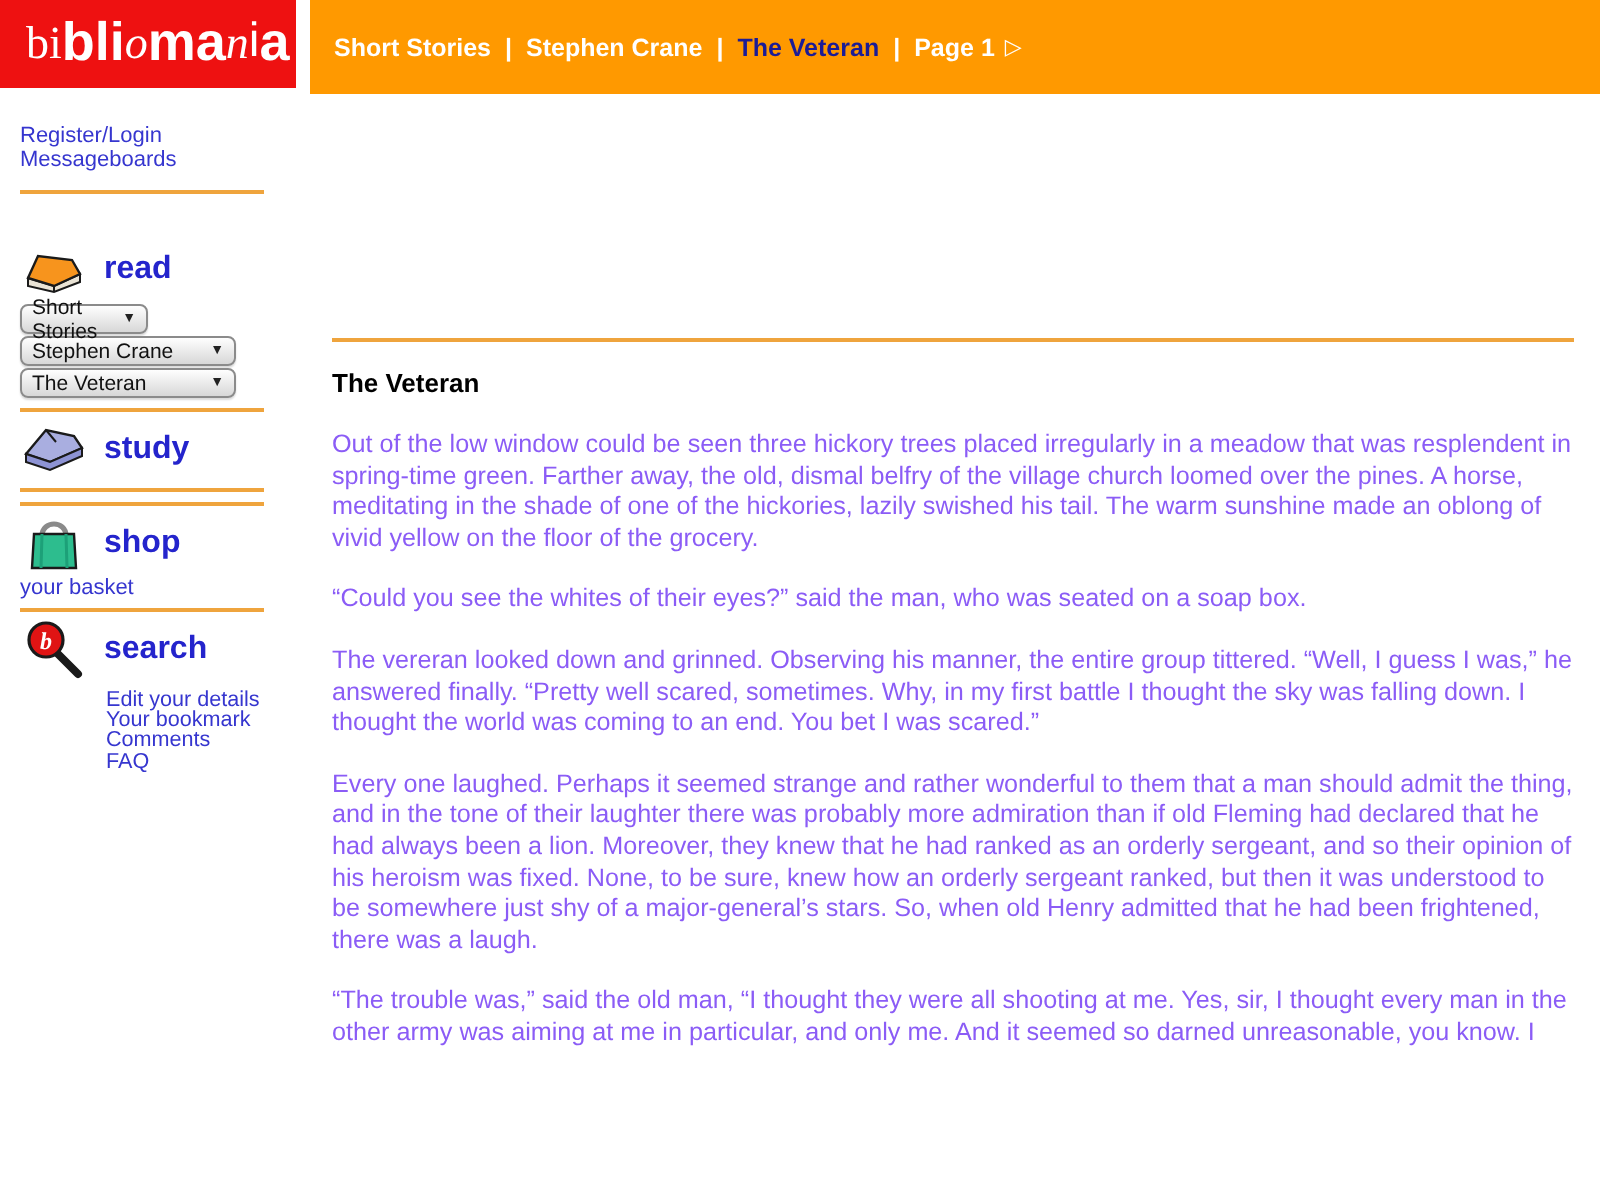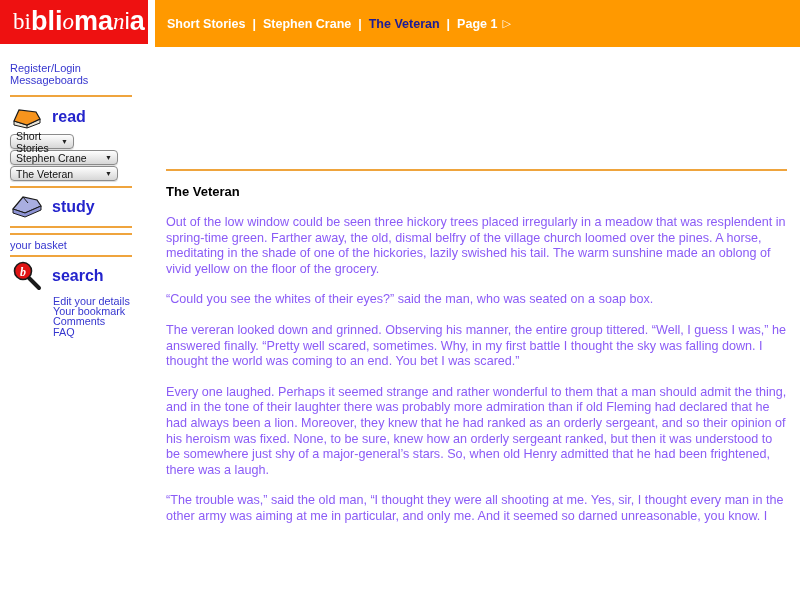--- a/index.html
+++ b/index.html
@@ -99,21 +99,21 @@
     <span class="crumb-sep">|</span>
     <span class="crumb">Page 1</span>
     <span class="next-arrow">▷</span>
   </div>
 
   <div class="sidebar">
     <a class="side-link">Register/Login</a>
     <a class="side-link">Messageboards</a>
     <div class="side-rule rule-top"></div>
 
-    <div class="section-row" style="margin-top:6px;">
+    <div class="section-row" style="margin-top:24px;">
       <span class="icon-wrap">
         <svg width="32" height="26" viewBox="0 0 32 26">
           <polygon points="3,17 16,21 29,15 29,19 16,24 3,21" fill="#e9e3d5" stroke="#1a1a1a" stroke-width="1"></polygon>
           <polygon points="3,17 8,6 25,8 29,15 16,21" fill="#f7941d" stroke="#1a1a1a" stroke-width="1.2"></polygon>
           <line x1="16" y1="21" x2="16" y2="24" stroke="#1a1a1a" stroke-width="1"></line>
         </svg>
       </span>
       <span class="section-label">read</span>
     </div>
 
@@ -138,20 +138,31 @@
           <polygon points="2,15 14,19 30,12 30,16 14,23 2,19" fill="#8d93d4" stroke="#1a1a1a" stroke-width="1"></polygon>
           <line x1="12" y1="3" x2="17" y2="9" stroke="#1a1a1a" stroke-width="1"></line>
         </svg>
       </span>
       <span class="section-label">study</span>
     </div>
     <div class="side-rule rule-mid"></div>
 
     <div class="side-rule rule-mid"></div>
 
+    <div class="section-row">
+      <span class="icon-wrap">
+        <svg width="30" height="28" viewBox="0 0 30 28">
+          <path d="M9 10 C9 2 21 2 21 10" fill="none" stroke="#8a8a8a" stroke-width="2.6"></path>
+          <polygon points="5,9 25,9 26,26 4,26" fill="#2dbd8e" stroke="#1a1a1a" stroke-width="1.2"></polygon>
+          <line x1="9" y1="9" x2="8.5" y2="26" stroke="#1da078" stroke-width="1.5"></line>
+          <line x1="21" y1="9" x2="21.5" y2="26" stroke="#1da078" stroke-width="1.5"></line>
+        </svg>
+      </span>
+      <span class="section-label">shop</span>
+    </div>
     <a class="side-link basket-link">your basket</a>
     <div class="side-rule" style="margin:3px 0 5px 0;"></div>
 
     <div class="section-row">
       <span class="icon-wrap">
         <svg width="30" height="30" viewBox="0 0 30 30">
           <line x1="16" y1="16" x2="27" y2="27" stroke="#1a1a1a" stroke-width="4" stroke-linecap="round"></line>
           <circle cx="11" cy="10" r="8.5" fill="#e01414" stroke="#1a1a1a" stroke-width="1.6"></circle>
           <text x="11" y="14.5" font-size="12" font-weight="bold" font-style="italic" fill="#ffffff" text-anchor="middle" font-family="Liberation Serif, serif">b</text>
         </svg>

